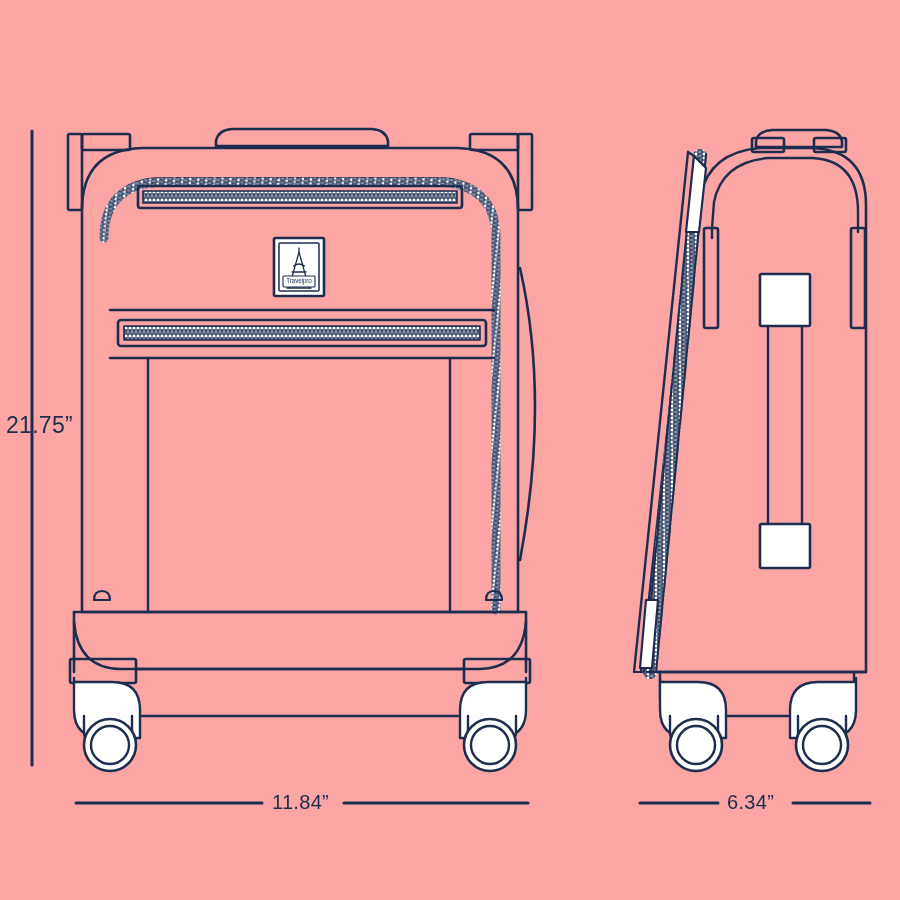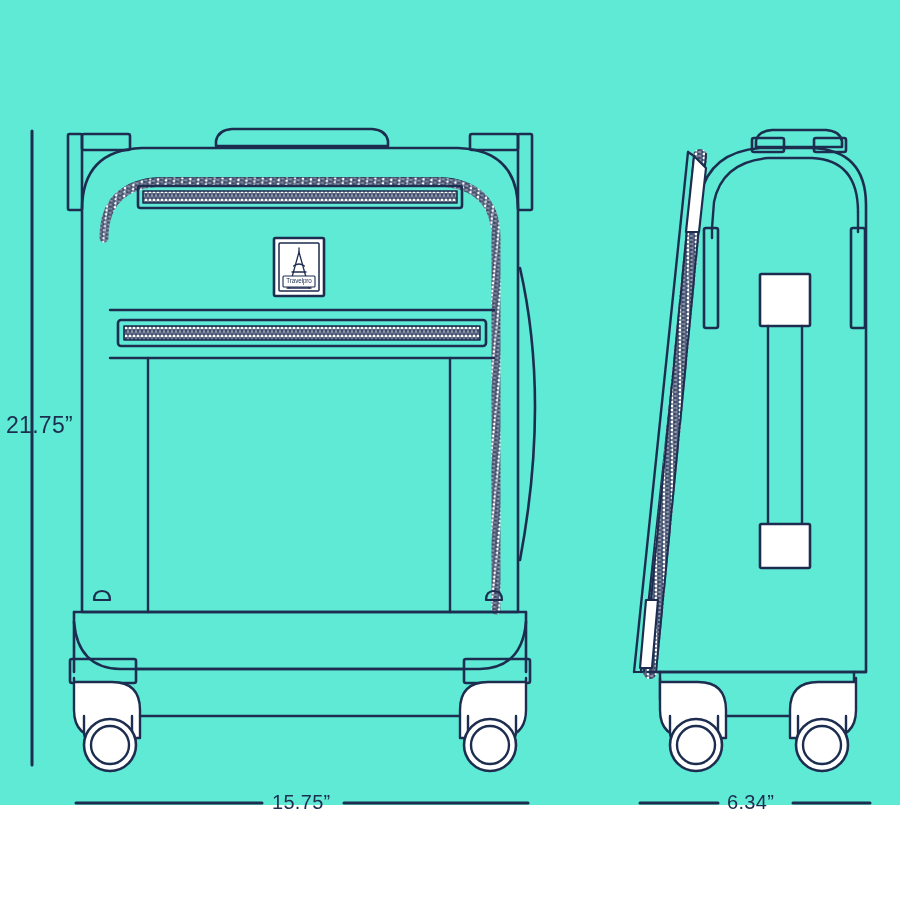--- a/index.html
+++ b/index.html
@@ -9,22 +9,22 @@
   }
   body {
     width: 900px;
     height: 900px;
     font-family: "Liberation Sans", sans-serif;
     overflow: hidden;
   }
   #stage {
     position: relative;
     width: 900px;
-    height: 805px;
-    background: #5eead4;
+    height: 900px;
+    background: #fca5a5;
   }
   svg.art {
     position: absolute;
     left: 0;
     top: 0;
     width: 900px;
     height: 900px;
     display: block;
   }
   .dim-label {
@@ -316,19 +316,19 @@
           <circle cx="822" cy="745" r="26" stroke-width="2.6" fill="#ffffff"></circle>
           <circle cx="822" cy="745" r="19" stroke-width="2.4" fill="#ffffff"></circle>
         </g>
       </g>
 
     </g>
   </svg>
 
   <div class="dim-label" id="height-label">21.75”</div>
 
-  <div class="dim-label" id="width-front-label">15.75”</div>
+  <div class="dim-label" id="width-front-label">11.84”</div>
 
   <div class="dim-label" id="width-side-label">6.34”</div>
 
   <div id="logo-text">Travelpro</div>
 
 </div>
 
 </body></html>

